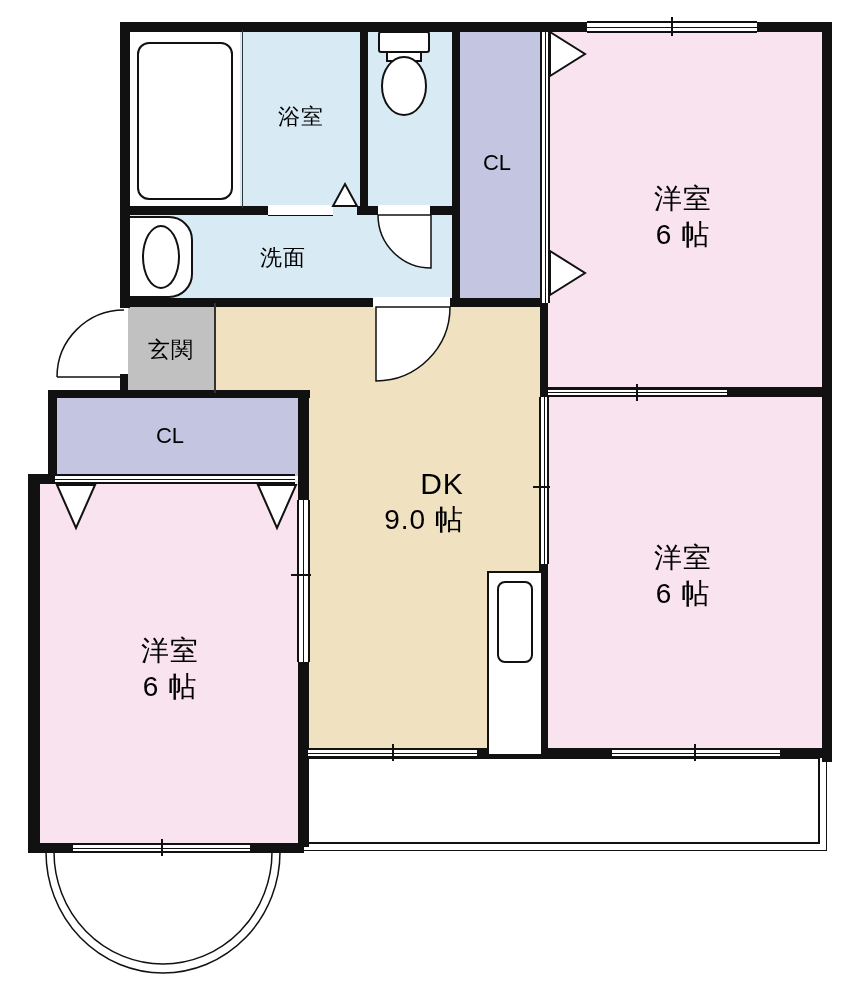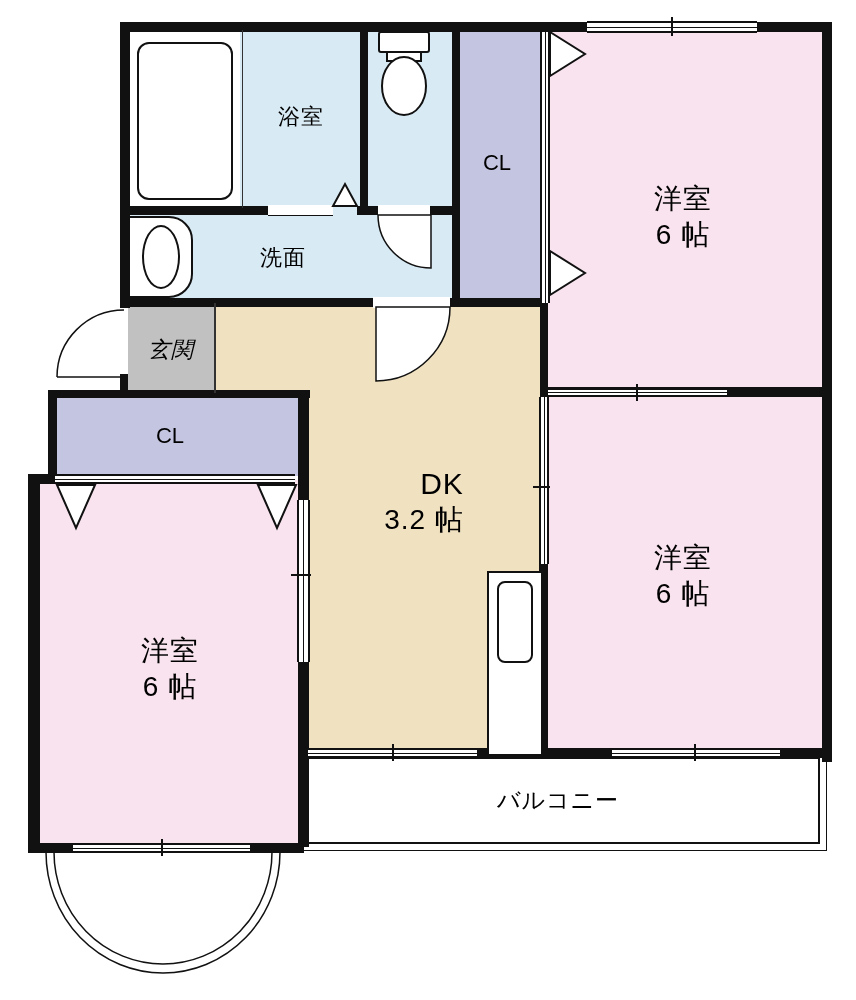--- a/index.html
+++ b/index.html
@@ -125,38 +125,37 @@
     <g fill="#fff" stroke="#111" stroke-width="2">
       <rect x="379" y="32" width="50" height="20" rx="2"></rect>
       <rect x="387" y="52" width="34" height="9"></rect>
       <ellipse cx="404" cy="86" rx="22" ry="29"></ellipse>
     </g>
   </svg>
 
   <div class="lbl lbl-sm" style="left:301px;top:117px;">浴室</div>
   <div class="lbl lbl-sm" style="left:283px;top:258px;">洗面</div>
   <div class="lbl lbl-cl" style="left:497px;top:163px;">CL</div>
-  <div class="lbl lbl-sm" style="left:171px;top:350px;font-style:italic;">玄関</div>
+  <div class="lbl lbl-sm" style="left:171px;top:350px;">玄関</div>
   <div class="lbl lbl-cl" style="left:170px;top:436px;">CL</div>
 
   <div class="lbl" style="left:424px;top:502px;text-align:right;">
     <div class="lbl-dk1">DK</div>
-    <div class="lbl-dk2">3.2 帖</div>
+    <div class="lbl-dk2">9.0 帖</div>
   </div>
 
   <div class="lbl lbl-room" style="left:683px;top:217px;">
     <div>洋室</div>
     <div>6 帖</div>
   </div>
 
   <div class="lbl lbl-room" style="left:683px;top:576px;">
     <div>洋室</div>
     <div>6 帖</div>
   </div>
 
   <div class="lbl lbl-room" style="left:170px;top:669px;">
     <div>洋室</div>
     <div>6 帖</div>
   </div>
 
-  <div class="lbl" style="left:558px;top:800px;font-size:23px;">バルコニー</div>
 
 </div>
 
 </body></html>

